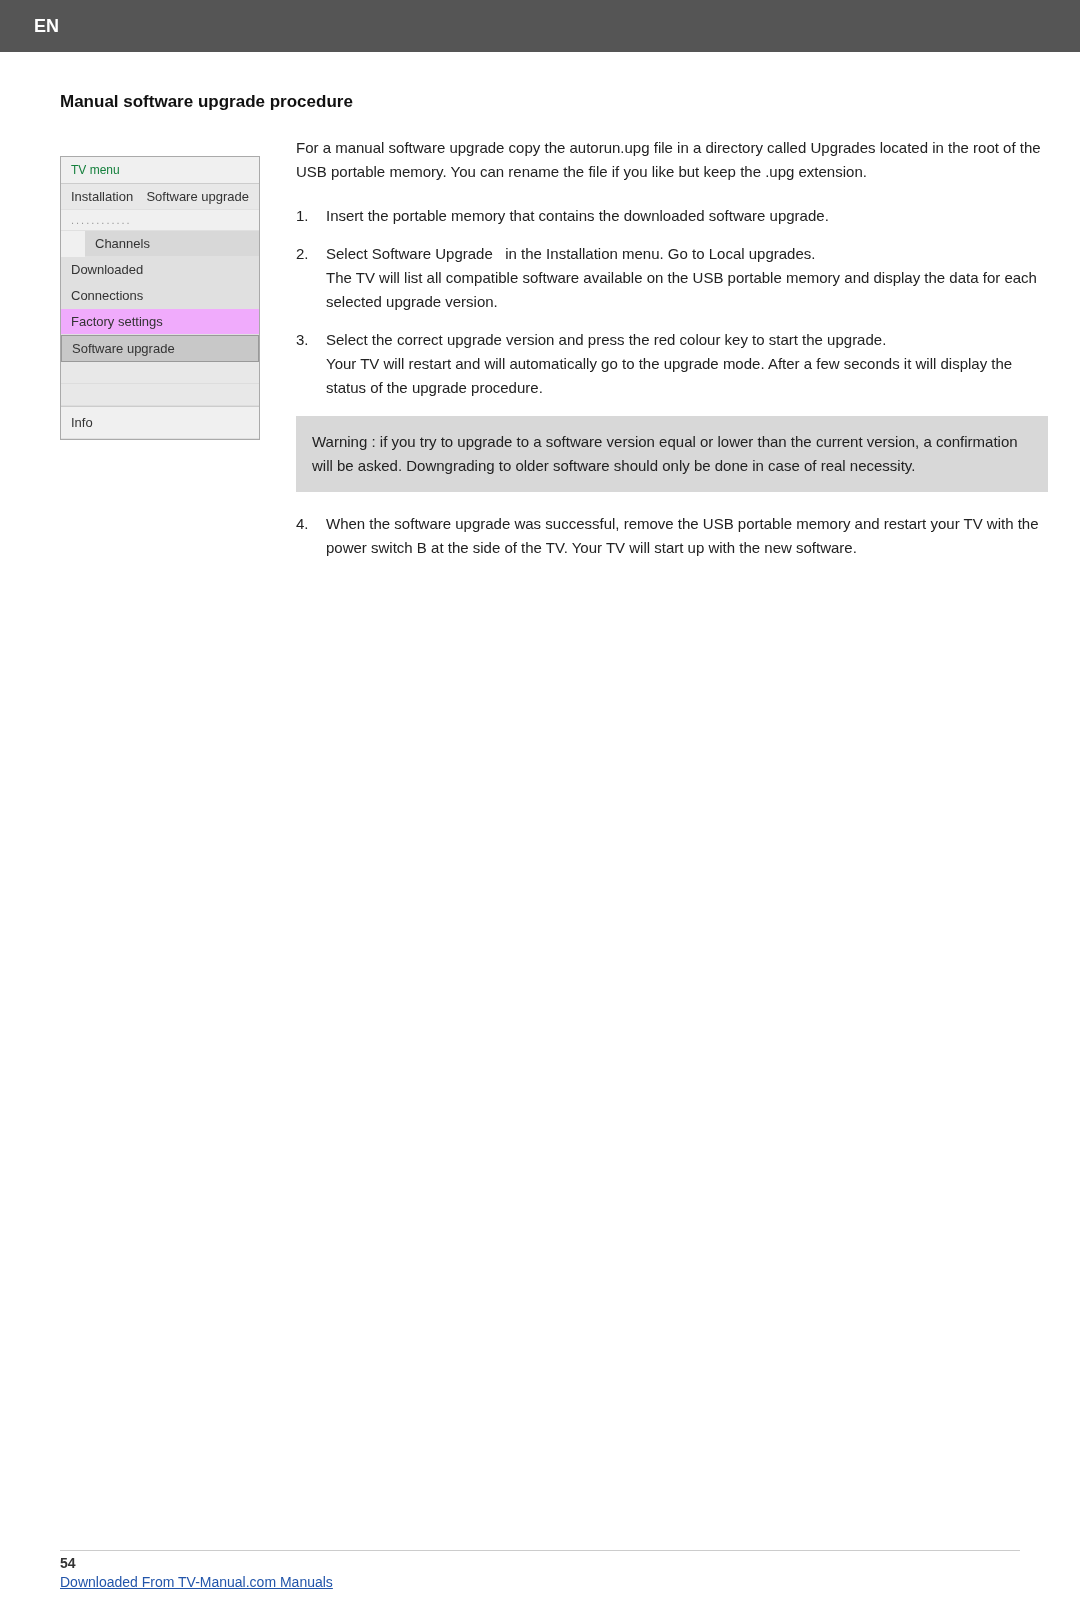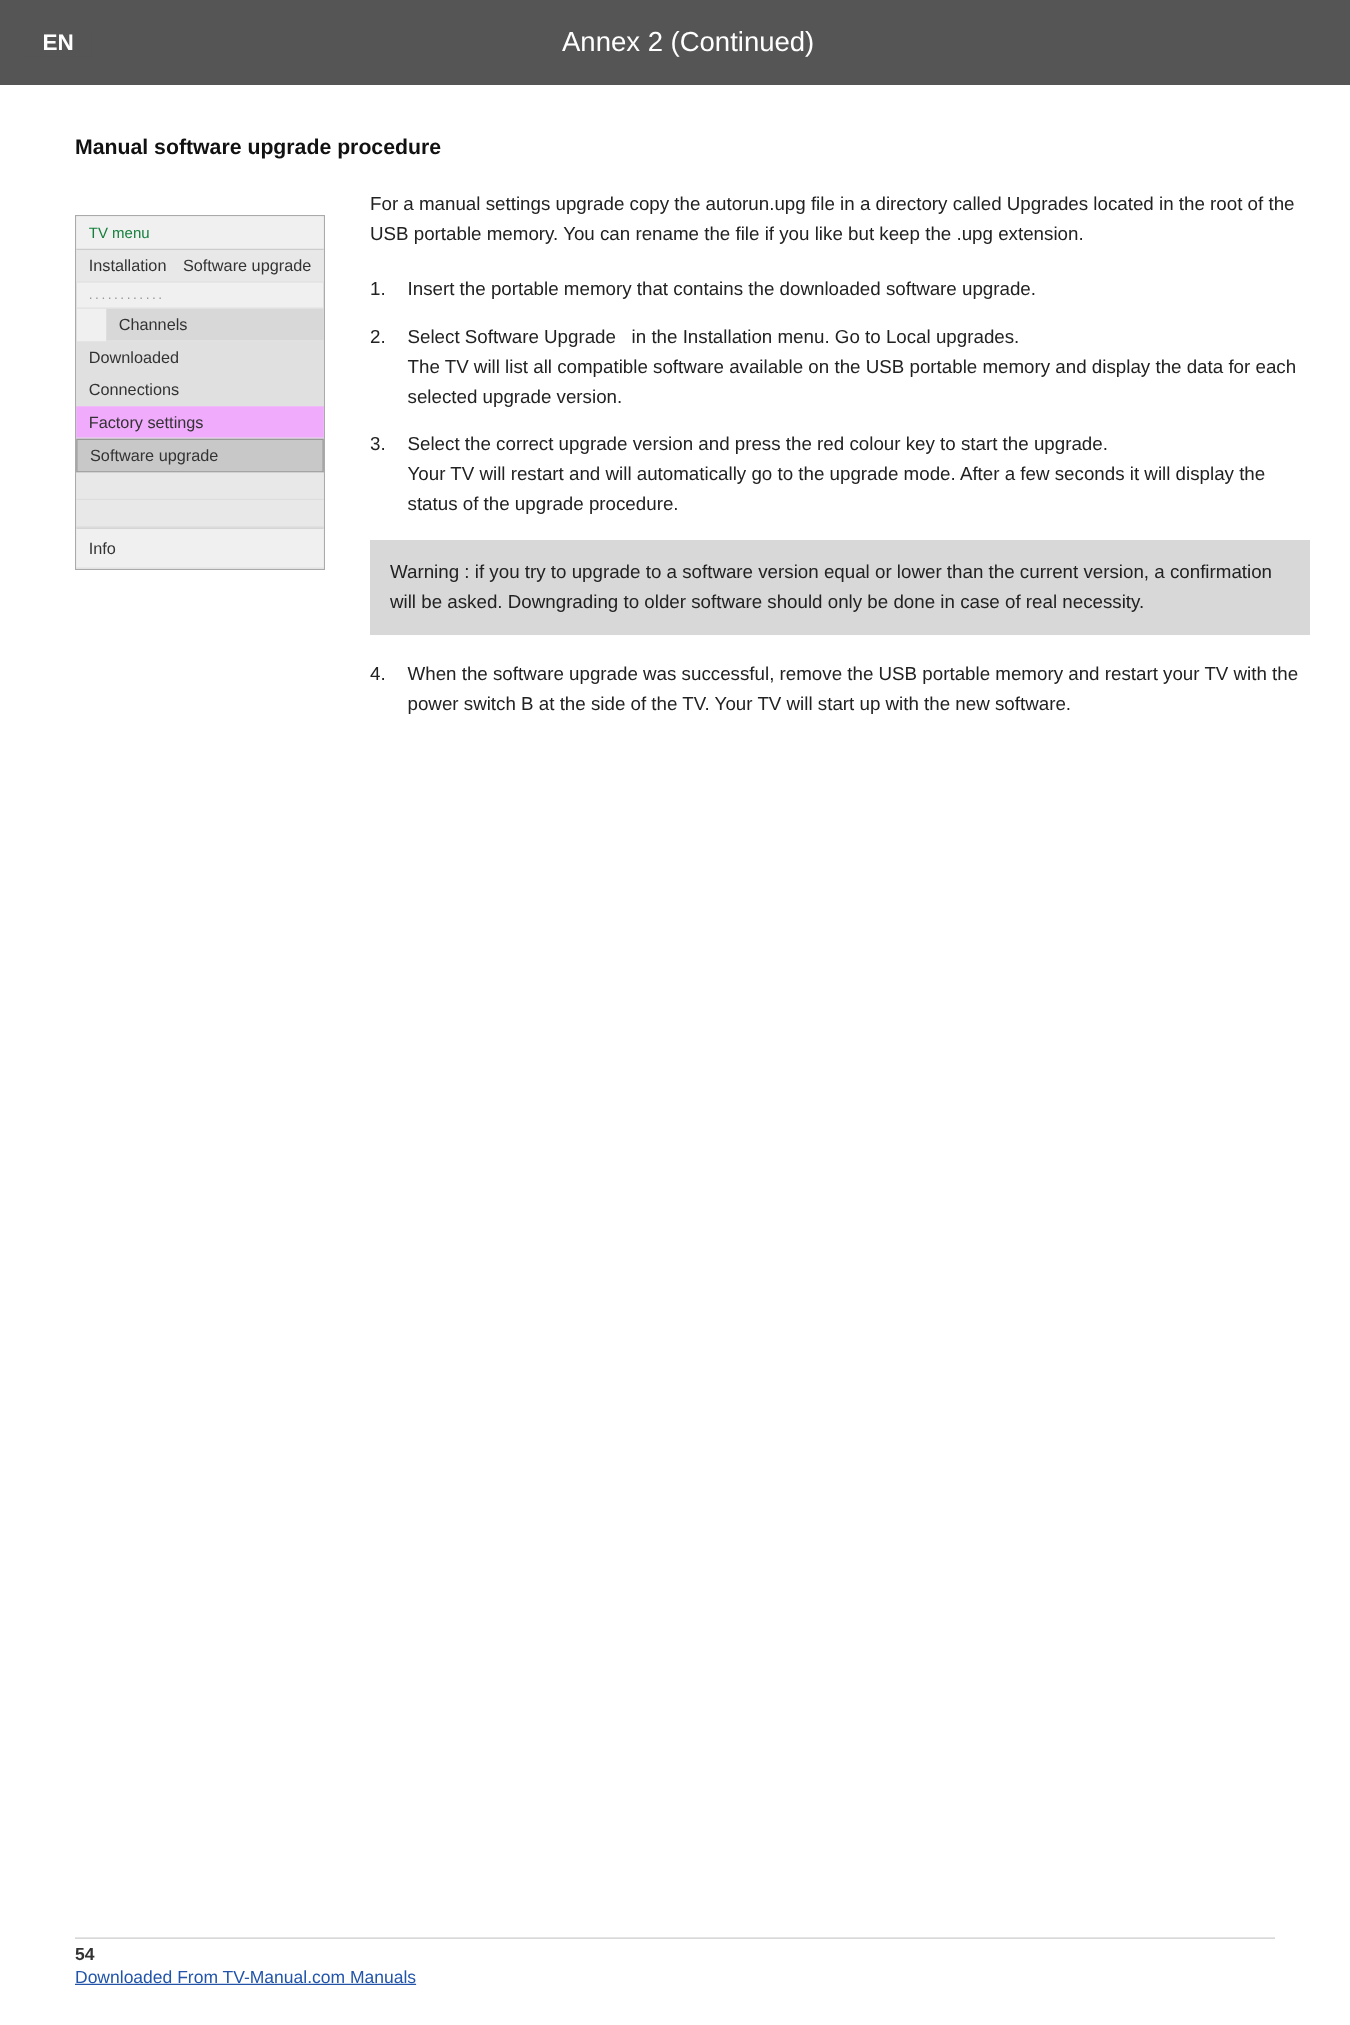--- a/index.html
+++ b/index.html
@@ -12,21 +12,21 @@
       font-size: 15px;
       color: #222;
       position: relative;
     }
 
     
     .header {
       display: flex;
       align-items: center;
       background: #555555;
-      height: 68px;
+      height: 52px;
       padding: 0 20px;
     }
     .header-en {
       color: #ffffff;
       font-weight: bold;
       font-size: 18px;
       background: #555;
       padding: 0 14px;
       margin-right: 8px;
     }
@@ -181,21 +181,20 @@
       font-size: 14px;
       color: #2255aa;
       text-decoration: underline;
     }
   </style>
 </head>
 <body>
 
 <div class="header">
   <span class="header-en">EN</span>
-  <span class="header-title">Annex 2  (Continued)</span>
 </div>
 
 <div class="main-content">
 
   <div class="section-title">Manual software upgrade procedure</div>
 
   <div class="two-col">
 
     <div class="tv-menu-container">
       <div class="tv-menu-title">TV menu</div>
@@ -208,21 +207,21 @@
       <div class="tv-menu-row preferences">Downloaded</div>
       <div class="tv-menu-row connections">Connections</div>
       <div class="tv-menu-row factory">Factory settings</div>
       <div class="tv-menu-row software-upgrade-selected">Software upgrade</div>
       <div class="tv-menu-row blank"></div>
       <div class="tv-menu-row blank2"></div>
       <div class="tv-menu-row info-row">Info</div>
     </div>
 
     <div class="right-col">
-      <p class="intro-text">For a manual settings upgrade copy the  autorun.upg  file in a directory called  Upgrades  located in the root of the USB portable memory. You can rename the file if you like but keep the .upg extension.</p>
+      <p class="intro-text">For a manual software upgrade copy the  autorun.upg  file in a directory called  Upgrades  located in the root of the USB portable memory. You can rename the file if you like but keep the .upg extension.</p>
 
       <ol class="steps-list">
         <li>
           <span class="step-num">1.</span>
           <span class="step-text">Insert the portable memory that contains the downloaded software upgrade.</span>
         </li>
         <li>
           <span class="step-num">2.</span>
           <span class="step-text">Select Software Upgrade &nbsp; in the Installation menu. Go to Local upgrades.<br>The TV will list all compatible software available on the USB portable memory and display the data for each selected upgrade version.</span>
         </li>

